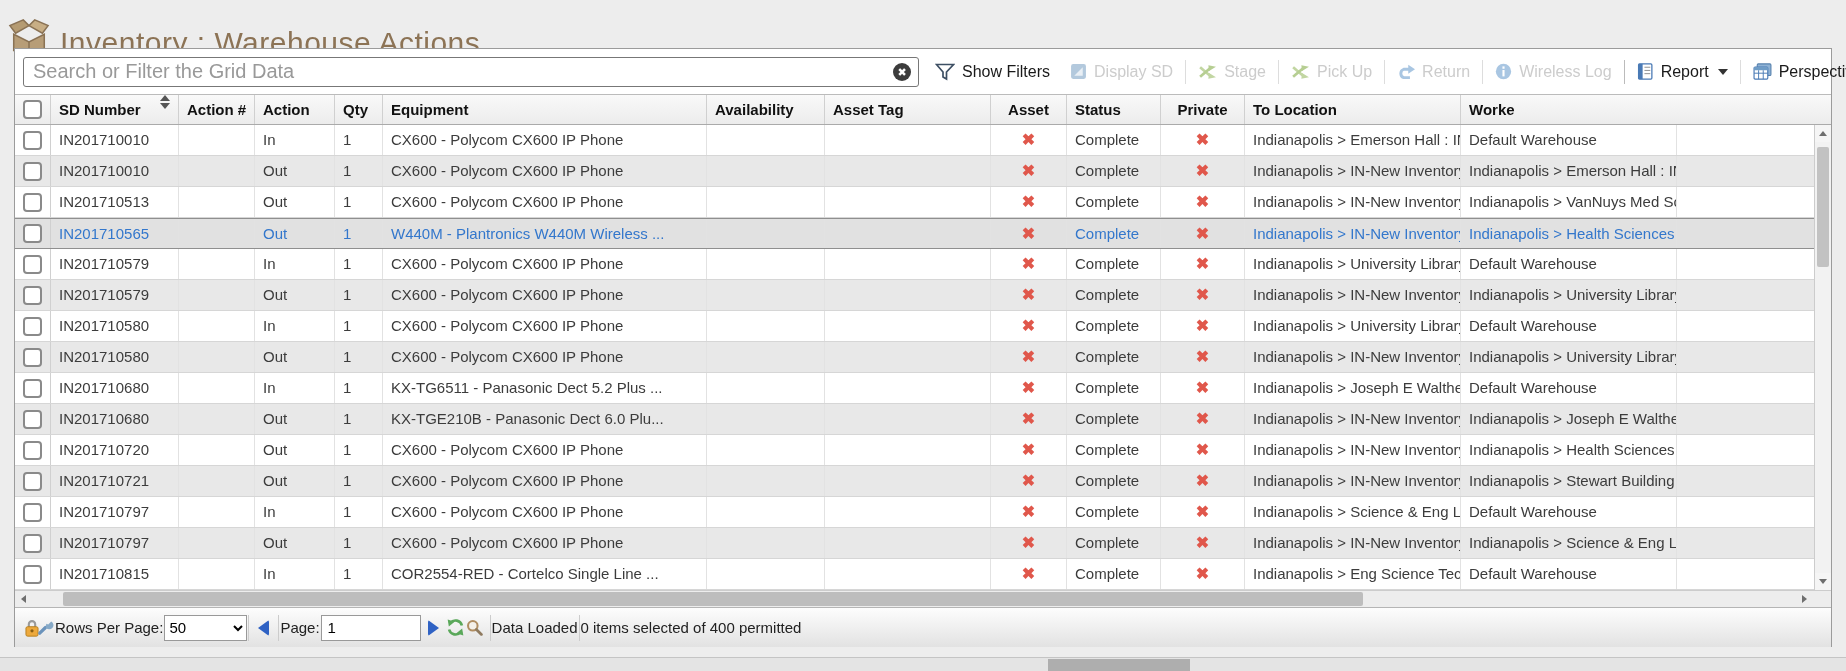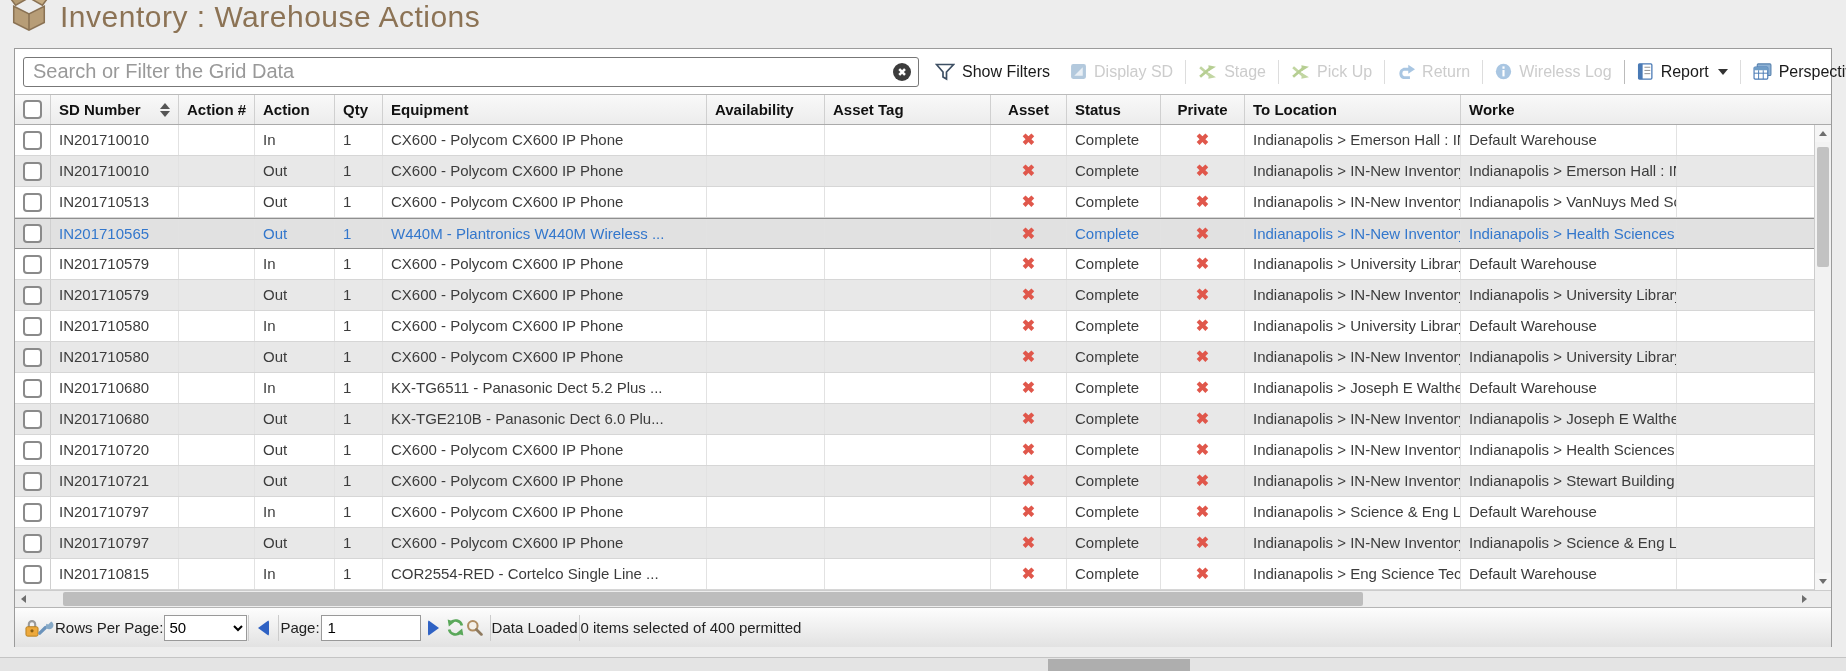--- a/index.html
+++ b/index.html
@@ -1,20 +1,20 @@
 <!DOCTYPE html>
 <html><head>
 <meta charset="utf-8">
 <style>
   html,body{margin:0;padding:0;width:1846px;height:671px;overflow:hidden;
     font-family:"Liberation Sans",sans-serif;background:#ededed;}
   *{box-sizing:border-box;}
 
   
-  .app-header{position:absolute;top:0;left:6;height:60px;display:flex;align-items:flex-start;left:6px;}
+  .app-header{position:absolute;top:0;left:6;height:60px;display:flex;align-items:flex-end;left:6px;}
   .box-icon{margin-top:-10px;margin-right:8px;}
   .page-title{font-size:30px;color:#8c7355;letter-spacing:.5px;}
 
   
   .panel{position:absolute;left:14px;top:48px;width:1818px;height:599px;
     background:#fff;border:1px solid #9b9b9b;}
 
   
   .toolbar{height:45px;display:flex;align-items:center;padding:0 8px;background:#fff;}
   .search-wrap{position:relative;width:896px;height:30px;flex:0 0 auto;}
@@ -27,21 +27,21 @@
     padding:0 10px;white-space:nowrap;cursor:pointer;}
   .tb-item.disabled{color:#ccc;cursor:default;}
   .tb-sep{width:1px;height:24px;background:#ddd;margin:0 2px;flex:0 0 auto;}
   .caret{width:0;height:0;border-left:5px solid transparent;border-right:5px solid transparent;
     border-top:6px solid #333;margin-left:2px;}
 
   
   .ghead{display:flex;height:31px;background:linear-gradient(#f9f9f9,#ececec);
     border-top:1px solid #bbb;border-bottom:1px solid #aaa;font-weight:bold;font-size:15px;color:#111;}
   .ghead .hcell{line-height:29px;padding:0 8px;border-right:1px solid #d0d0d0;
-    white-space:nowrap;overflow:hidden;display:flex;align-items:center;cursor:pointer;}
+    white-space:nowrap;overflow:hidden;display:flex;align-items:flex-start;cursor:pointer;}
   .hcell.center,.cell.center{justify-content:center;text-align:center;}
   .sort{display:flex;flex-direction:column;align-items:center;gap:2px;margin-left:auto;padding-left:6px;}
   .sort i{display:block;width:0;height:0;border-left:5px solid transparent;border-right:5px solid transparent;}
   .sort .su{border-bottom:6px solid #555;}
   .sort .sd{border-top:6px solid #555;}
   .work-clip{display:inline-block;max-width:47px;overflow:hidden;}
 
   
   .gbody{position:relative;height:465px;background:#fff;}
   .rows{margin-right:17px;}

